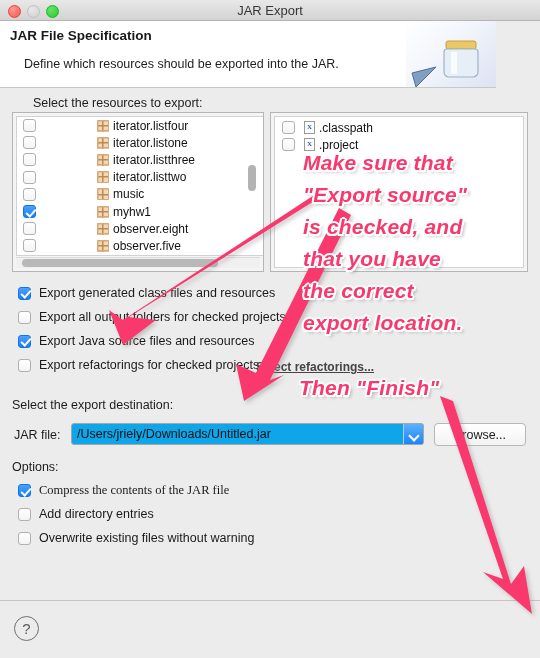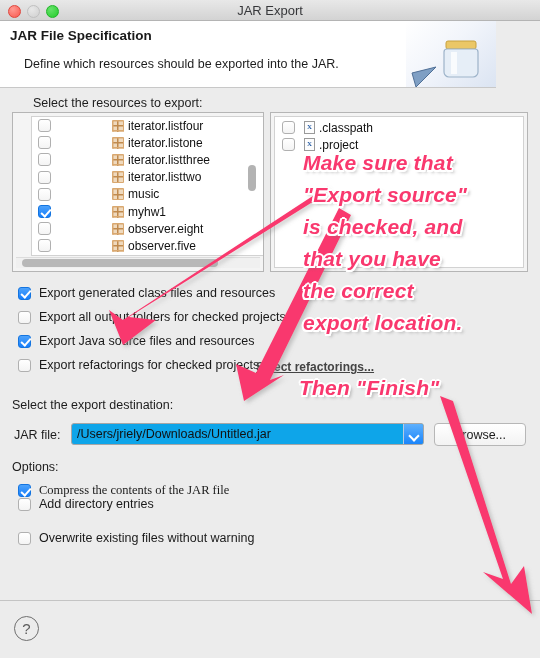--- a/index.html
+++ b/index.html
@@ -178,21 +178,21 @@
         <path d="M45 31 h6 v22 h-6 z" fill="#ffffff" opacity="0.75"></path>
       </svg>
     </div>
   </div>
 
   <div class="body">
 
     <div class="lbl" style="left:12px;top:8px;margin-left:21px;">Select the resources to export:</div>
 
     <div class="listbox outer" style="left:12px;top:24px;width:252px;height:160px;">
-      <div class="inner-white" style="left:18px;top:3px;width:284px;height:140px;">
+      <div class="inner-white" style="left:3px;top:3px;width:284px;height:140px;">
 
         <div class="row" style="padding-left:6px;">
           <span class="cb"></span>
           <span style="width:61px"></span>
           <span class="pkgicon"></span>
           <span>iterator.listfour</span>
         </div>
         <div class="row" style="padding-left:6px;">
           <span class="cb"></span>
           <span style="width:61px"></span>
@@ -294,21 +294,21 @@
     </div>
 
     <div class="btn" style="left:434px;top:335px;width:92px;height:23px;">Browse...</div>
 
     <div class="lbl" style="left:12px;top:372px;">Options:</div>
 
     <div class="optrow" style="left:18px;top:395px;font-family:Liberation Serif, serif;">
       <span class="cb on"></span>
       <span>Compress the contents of the JAR file</span>
     </div>
-    <div class="optrow" style="left:18px;top:409px;">
+    <div class="optrow" style="left:18px;top:419px;">
       <span class="cb"></span>
       <span>Add directory entries</span>
     </div>
     <div class="optrow" style="left:18px;top:443px;">
       <span class="cb"></span>
       <span>Overwrite existing files without warning</span>
     </div>
   </div>
 
   <div class="footer">

